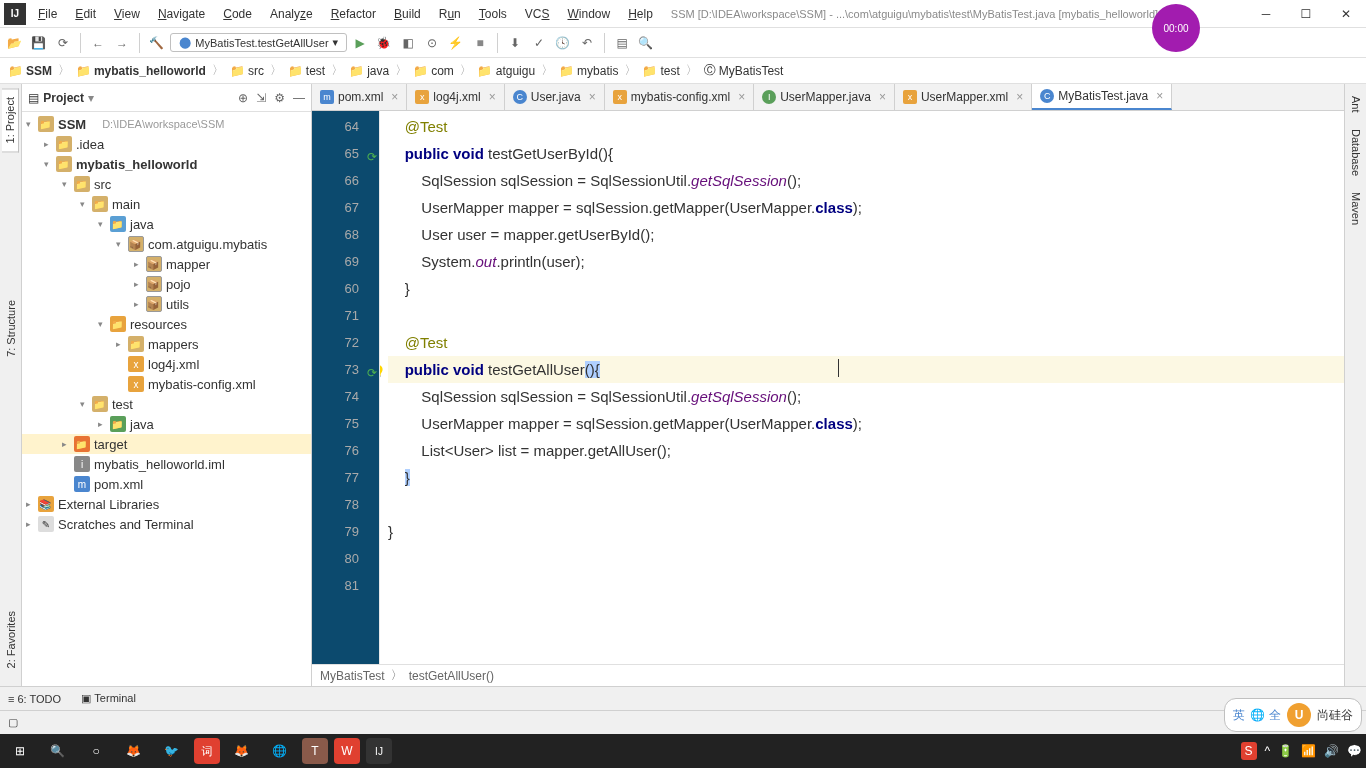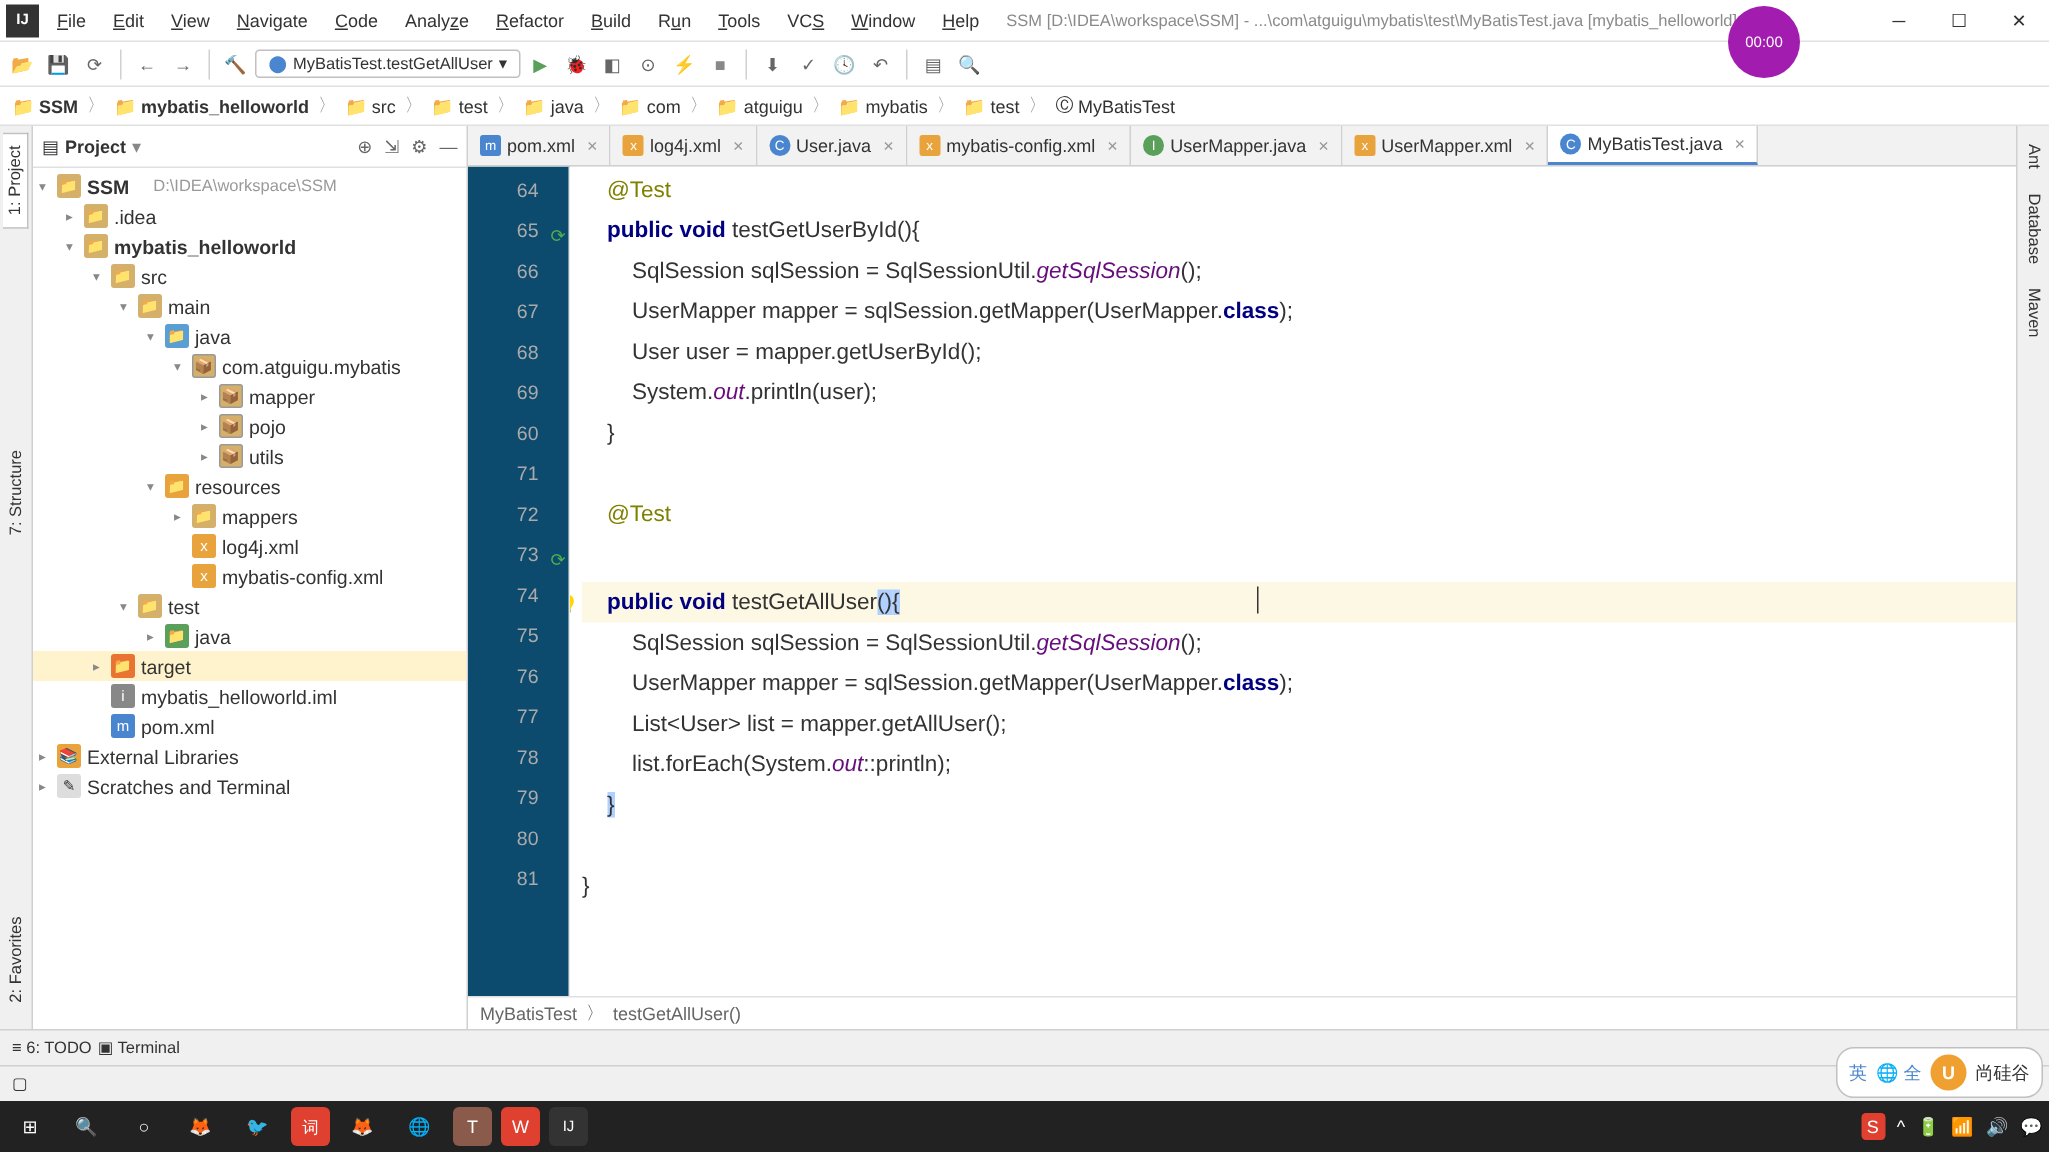--- a/index.html
+++ b/index.html
@@ -58,37 +58,37 @@
 .editor-tab.active { background: #fff; border-bottom: 2px solid #4a86cf; }
 .editor-tab .close { color: #999; margin-left: 4px; }
 .editor-tab .ticon { width: 14px; height: 14px; border-radius: 2px; display: flex; align-items: center; justify-content: center; font-size: 9px; color: #fff; }
 
 .editor-body { flex: 1; display: flex; overflow: hidden; }
 .gutter { width: 68px; background: #0c4a6e; border-right: 1px solid #e8e8e8; text-align: right; padding-right: 20px; color: #aaa; font-family: "Consolas", monospace; font-size: 13px; line-height: 27px; position: relative; padding-top: 2px; }
 .gutter .ln { height: 27px; position: relative; }
 .gutter .icon-g { position: absolute; right: -18px; top: 4px; color: #4caf50; font-size: 12px; }
 .code { flex: 1; font-family: "Consolas", monospace; font-size: 15px; line-height: 27px; padding-left: 8px; padding-top: 2px; position: relative; overflow: hidden; }
 .code .line { height: 27px; white-space: pre; }
-.code .hl-current { background: #fcf8e3; margin-top: 32px; }
+.code .hl-current { background: #fcf8e3; }
 .kw { color: #000080; font-weight: bold; }
 .ann { color: #808000; }
 .str-it { color: #660e7a; font-style: italic; }
 .sel-paren { background: #b0d0ff; }
 .sel-brace { background: #b0d0ff; }
 .bulb { position: absolute; left: -20px; top: 3px; color: #f0a030; }
 
 
 .right-tool { width: 22px; background: #f0f0f0; border-left: 1px solid #d0d0d0; display: flex; flex-direction: column; align-items: center; padding-top: 4px; }
 .right-tool .tab { writing-mode: vertical-rl; padding: 8px 2px; font-size: 11px; cursor: pointer; }
 
 
 .editor-crumb { height: 22px; border-top: 1px solid #e0e0e0; display: flex; align-items: center; padding: 0 8px; font-size: 12px; color: #666; gap: 6px; }
 
 
-.bottom-tool { height: 24px; background: #f0f0f0; border-top: 1px solid #d0d0d0; display: flex; align-items: center; padding: 0 8px; gap: 4px; font-size: 11px; }
+.bottom-tool { height: 24px; background: #f0f0f0; border-top: 1px solid #d0d0d0; display: flex; align-items: center; padding: 0 8px; gap: 20px; font-size: 11px; }
 .status-bar { height: 24px; background: #f0f0f0; border-top: 1px solid #d0d0d0; display: flex; align-items: center; padding: 0 8px; font-size: 11px; }
 .status-bar .right { margin-left: auto; display: flex; gap: 12px; }
 
 
 .taskbar { height: 34px; background: #222; display: flex; align-items: center; padding: 0 4px; gap: 6px; }
 .taskbar .tbico { width: 32px; height: 32px; display: flex; align-items: center; justify-content: center; color: #fff; }
 .taskbar .tray { margin-left: auto; display: flex; gap: 8px; color: #fff; align-items: center; }
 
 
 .timer-badge { position: absolute; top: 4px; right: 166px; background: #a21caf; color: #fff; border-radius: 50%; width: 48px; height: 48px; display: flex; align-items: center; justify-content: center; font-size: 10px; z-index: 100; }
@@ -374,21 +374,20 @@
 <div class="line">        UserMapper mapper = sqlSession.getMapper(UserMapper.<span class="kw">class</span>);</div>
 <div class="line">        User user = mapper.getUserById();</div>
 <div class="line">        System.<span class="str-it">out</span>.println(user);</div>
 <div class="line">    }</div>
 <div class="line"></div>
 <div class="line">    <span class="ann">@Test</span></div>
 <div class="line hl-current" style="position:relative"><span class="bulb">💡</span>    <span class="kw">public void</span> testGetAllUser<span class="sel-paren">()</span><span class="sel-paren">{</span><span style="position:absolute;left:450px;top:3px;width:1px;height:18px;background:#333"></span></div>
 <div class="line">        SqlSession sqlSession = SqlSessionUtil.<span class="str-it">getSqlSession</span>();</div>
 <div class="line">        UserMapper mapper = sqlSession.getMapper(UserMapper.<span class="kw">class</span>);</div>
 <div class="line">        List&lt;User&gt; list = mapper.getAllUser();</div>
-<div class="line">        list.forEach(System.<span class="str-it">out</span>::println);</div>
 <div class="line">    <span class="sel-brace">}</span></div>
 <div class="line"></div>
 <div class="line">}</div>
 <div class="line"></div>
       </div>
     </div>
     <div class="editor-crumb">
       <span>MyBatisTest</span>
       <span>〉</span>
       <span>testGetAllUser()</span>

